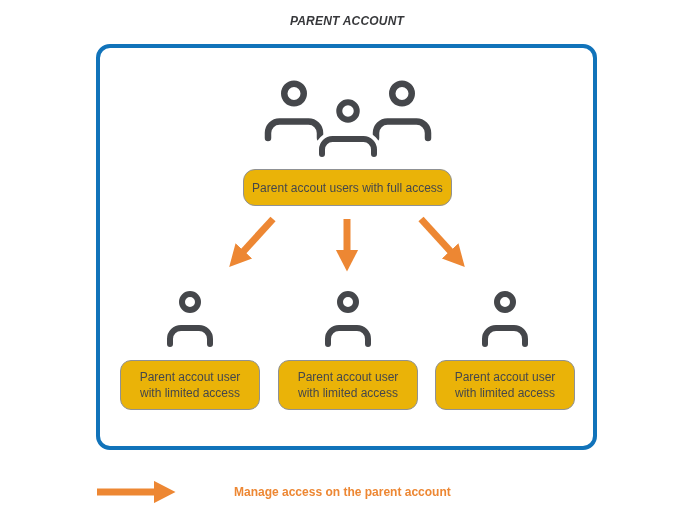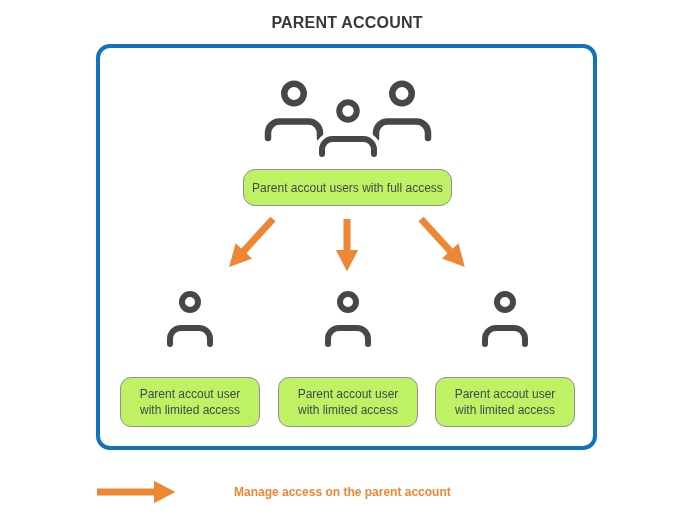--- a/index.html
+++ b/index.html
@@ -11,44 +11,45 @@
     height: 518px;
     background: #ffffff;
     font-family: "Liberation Sans", sans-serif;
     overflow: hidden;
   }
   .title {
     position: absolute;
     top: 14px; left: 0;
     width: 694px;
     text-align: center;
-    font-size: 16px;
+    font-size: 12px;
     font-weight: bold;
     letter-spacing: 0.2px;
     color: var(--title-color, #37383B);
+    font-style: italic;
   }
   .parent-box {
     position: absolute;
     left: 96px; top: 44px;
     width: 501px; height: 406px;
     border: 4px solid var(--blue-border, #1173BA);
     border-radius: 14px;
     box-sizing: border-box;
     background: #ffffff;
   }
   .group-icon {
     position: absolute;
     left: 264px; top: 80px;
     width: 168px; height: 78px;
     color: var(--icon-gray, #45474B);
   }
   .bubble {
     position: absolute;
     border: 1.5px solid var(--label-border, #8F9194);
-    background: #bef264;
+    background: #eab308;
     box-sizing: border-box;
     display: flex;
     align-items: center;
     justify-content: center;
     text-align: center;
     color: var(--text-gray, #45474B);
   }
   .full-access {
     left: 243px; top: 169px;
     width: 209px; height: 37px;
@@ -70,21 +71,20 @@
   }
   .user-1 { left: 166px; }
   .user-2 { left: 324px; }
   .user-3 { left: 481px; }
   .limited {
     top: 360px;
     width: 140px; height: 50px;
     border-radius: 11px;
     font-size: 12px;
     line-height: 1.35;
-    margin-top: 17px;
   }
   .limited span { display: block; width: 122px; }
   .limited-1 { left: 120px; }
   .limited-2 { left: 278px; }
   .limited-3 { left: 435px; }
   .legend-arrow {
     position: absolute;
     left: 95px; top: 481px;
     width: 84px; height: 22px;
     color: var(--orange, #ED8733);

